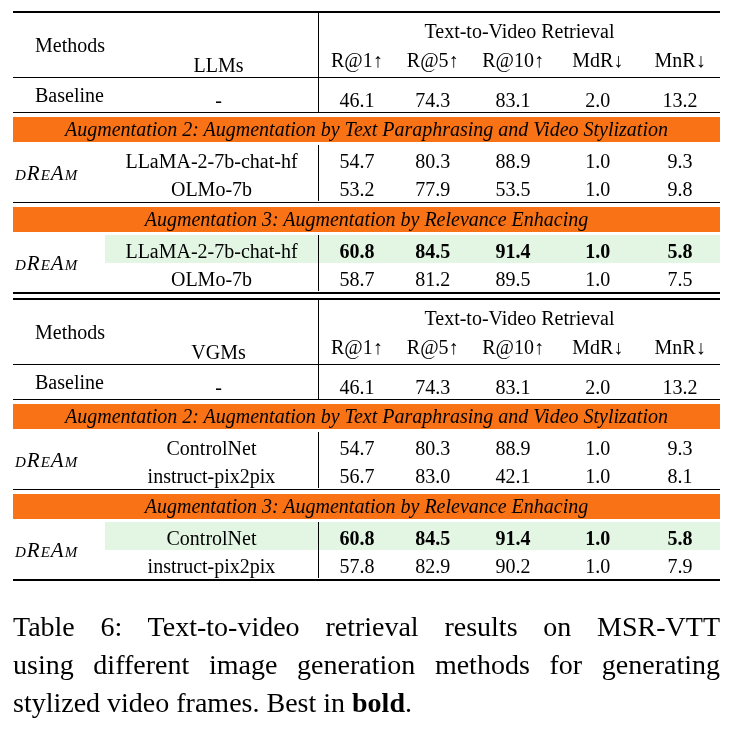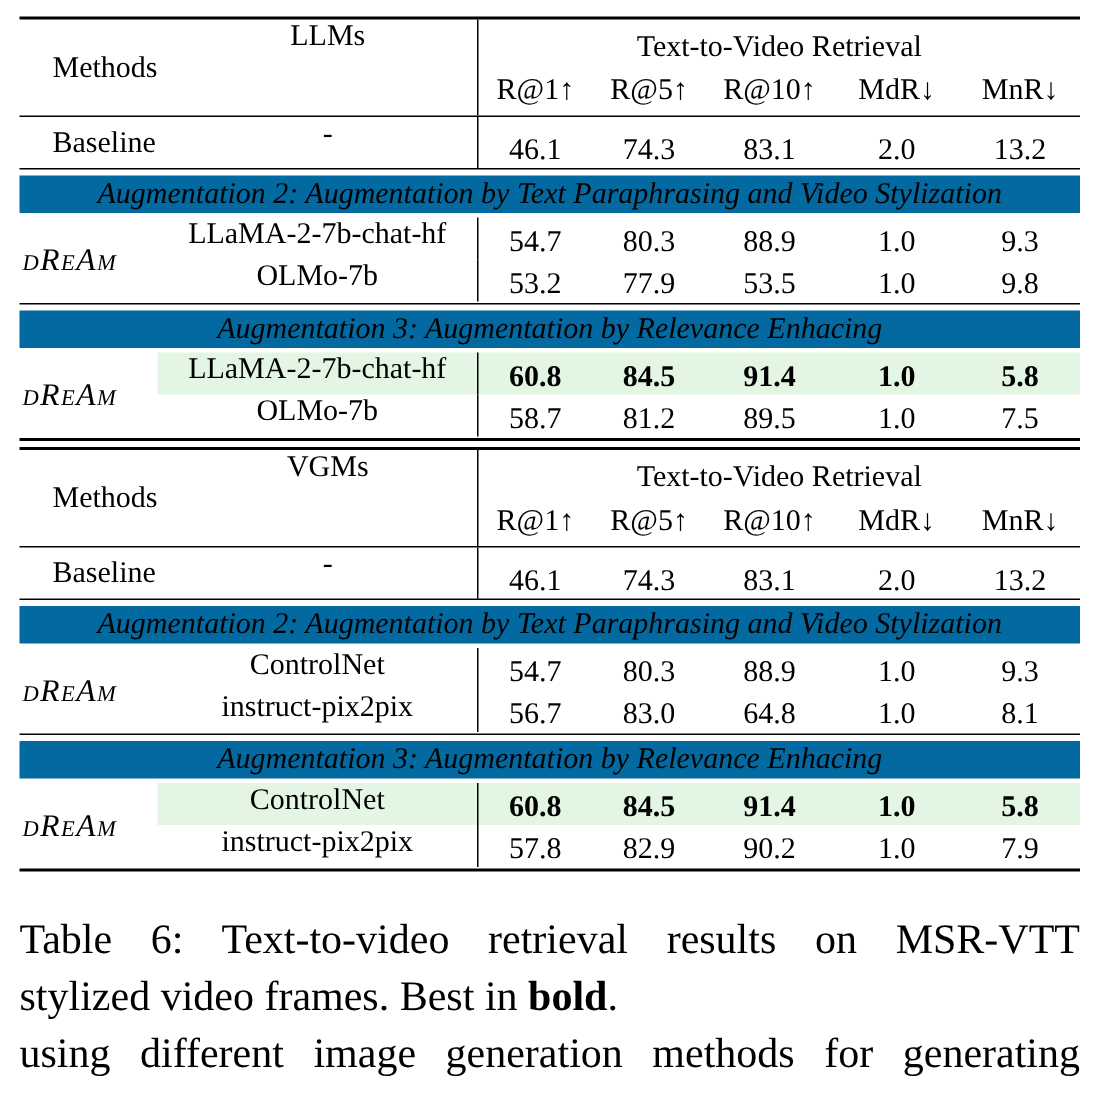--- a/index.html
+++ b/index.html
@@ -10,21 +10,21 @@
   }
   .paper{padding:11px 13px 0 13px;}
   .ptable{width:707px;}
   .rule{height:0;}
   .rule.thick{border-top:2.6px solid #000;}
   .rule.thin{border-top:1.5px solid #000;}
   .tgap{height:4px;}
 
   
   .c-method{width:92px;box-sizing:border-box;padding-left:2px;display:flex;align-items:center;margin-left:20px;}
-  .c-model{width:213px;display:flex;align-items:flex-start;justify-content:center;text-align:center;}
+  .c-model{width:213px;display:flex;align-items:flex-end;justify-content:center;text-align:center;}
   .c-metrics{width:402px;box-sizing:border-box;border-left:1.4px solid #000;}
   .m{text-align:center;display:block;}
   .c-metrics .m:nth-child(1){width:76px;}
   .c-metrics .m:nth-child(2){width:76px;}
   .c-metrics .m:nth-child(3){width:85px;}
   .c-metrics .m:nth-child(4){width:85px;}
   .c-metrics .m:nth-child(5){width:80px;}
 
   
   .thead{display:flex;height:64px;}
@@ -32,21 +32,21 @@
   .group-h{text-align:center;height:31px;line-height:33px;}
   .m-heads{display:flex;height:30px;align-items:center;font-family:Liberation Serif, serif;}
 
   
   .drow{display:flex;height:28px;}
   .drow.baseline{height:34px;}
   .drow .c-metrics{display:flex;align-items:flex-end;align-self:stretch;}
 
   
   .section{padding-bottom:1px;}
-  .band{margin:4px 0 3px;height:25px;line-height:25px;background:#0369a1;
+  .band{margin:4px 0 3px;height:25px;line-height:25px;background:#f97316;
         text-align:center;font-style:italic;}
   .sec-body{display:flex;}
   .sec-method{width:92px;box-sizing:border-box;padding-left:2px;display:flex;align-items:center;font-style:italic;}
   .sec-rows{width:615px;}
   .sc-name{font-variant:small-caps;font-size:21px;letter-spacing:1px;}
 
   .hl .c-model,.hl .c-metrics{background:#e3f6e3;}
   .bold-vals .m{font-weight:bold;}
 
   
@@ -245,21 +245,21 @@
               <span class="m">9.3</span>
             </div>
           </div>
           <div class="drow">
             <div class="c-model">
               <span>instruct-pix2pix</span>
             </div>
             <div class="c-metrics">
               <span class="m">56.7</span>
               <span class="m">83.0</span>
-              <span class="m">64.8</span>
+              <span class="m">42.1</span>
               <span class="m">1.0</span>
               <span class="m">8.1</span>
             </div>
           </div>
         </div>
       </div>
     </div>
 
     <div class="rule thin"></div>
 
@@ -300,21 +300,21 @@
       </div>
     </div>
 
     <div class="rule thick"></div>
   </div>
 
   <div class="caption">
     <div class="cap-line cap-just">
       <span>Table 6: Text-to-video retrieval results on MSR-VTT</span>
     </div>
+    <div class="cap-line cap-just">
+      <span>using different image generation methods for generating</span>
+    </div>
     <div class="cap-line">
       <span>stylized video frames. Best in </span><b>bold</b><span>.</span>
     </div>
-    <div class="cap-line cap-just">
-      <span>using different image generation methods for generating</span>
-    </div>
   </div>
 
 </div>
 
 </body></html>

